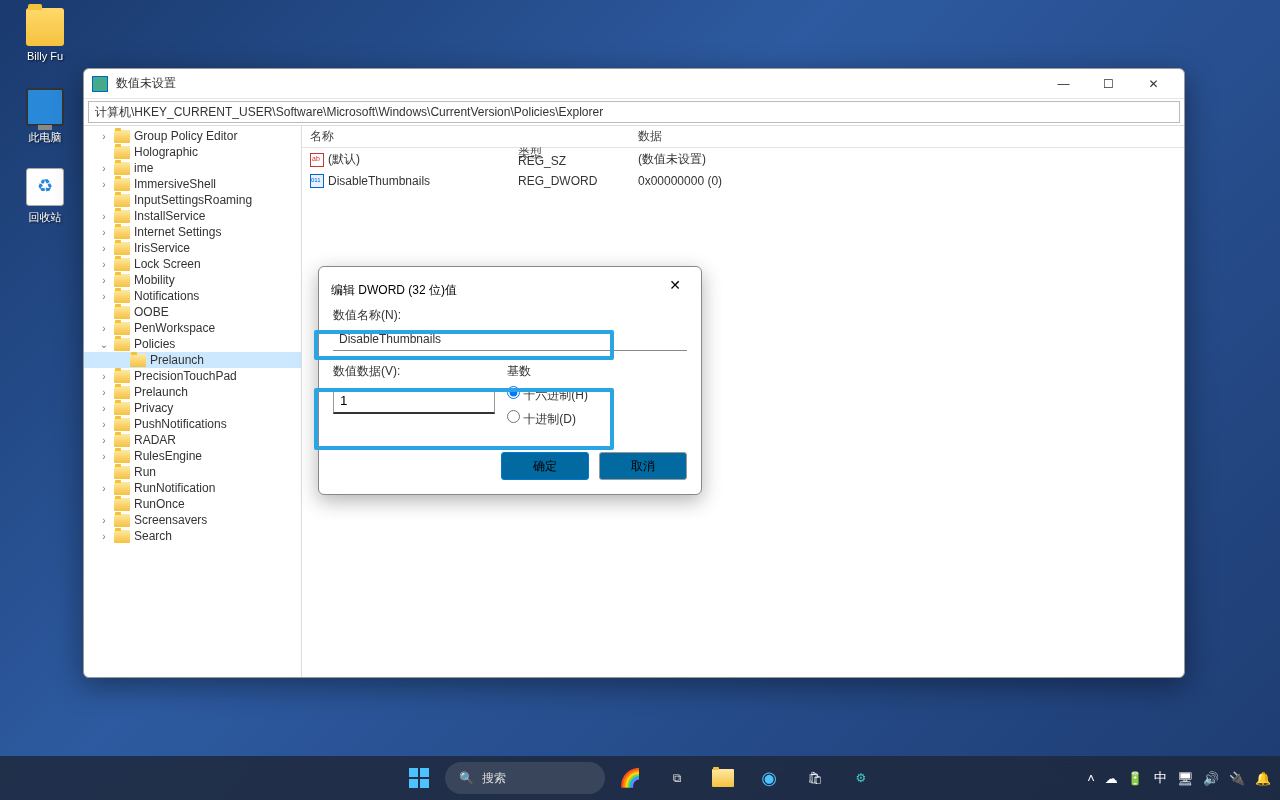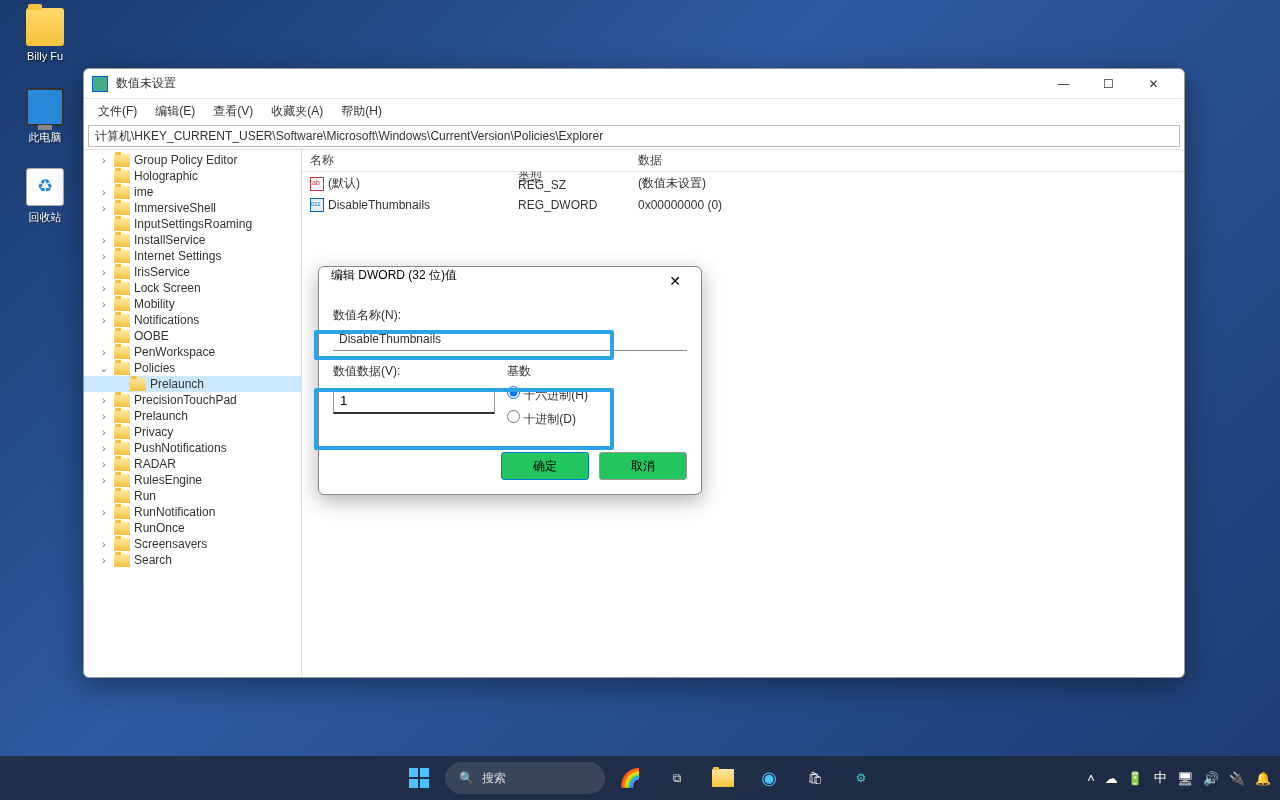--- a/index.html
+++ b/index.html
@@ -51,34 +51,34 @@
 .col-type { width: 120px; margin-top: 34px; }
 .col-data { flex: 1; }
 .reg-icon { width: 14px; height: 14px; display: inline-block; }
 .reg-icon.sz { background: #fff; border: 1px solid #c33; position: relative; }
 .reg-icon.sz::after { content: "ab"; font-size: 7px; color: #c33; position: absolute; top: 1px; left: 1px; }
 .reg-icon.dw { background: #e6f0ff; border: 1px solid #06c; position: relative; }
 .reg-icon.dw::after { content: "011"; font-size: 6px; color: #06c; position: absolute; top: 2px; left: 0; }
 
 
 .dialog { position: absolute; left: 318px; top: 266px; width: 384px; background: #fff; border: 1px solid #888; border-radius: 6px; box-shadow: 0 6px 20px rgba(0,0,0,0.3); }
-.dialog-title { height: 32px; display: flex; align-items: flex-start; padding: 0 12px; font-size: 12px; }
+.dialog-title { height: 32px; display: flex; align-items: flex-end; padding: 0 12px; font-size: 12px; }
 .dialog-title .t { flex: 1; }
 .dialog-title .x { width: 28px; height: 28px; text-align: center; line-height: 28px; font-size: 14px; cursor: pointer; }
 .dialog-body { padding: 8px 14px 14px; font-size: 12px; color: #333; }
 .d-label { margin-bottom: 4px; }
 .d-name { border-bottom: 1px solid #888; padding: 4px 6px; margin-bottom: 12px; }
 .d-row { display: flex; gap: 12px; align-items: flex-start; }
 .d-valcol { flex: 0 0 162px; }
 .d-val { border: 1px solid #999; border-bottom: 2px solid #333; padding: 4px 6px; margin-top: 4px; width: 100%; }
 .d-basecol { flex: 1; }
 .d-radio { margin-top: 6px; }
 .d-radio label { display: block; margin-bottom: 6px; cursor: pointer; }
 .d-buttons { display: flex; justify-content: flex-end; gap: 10px; margin-top: 18px; }
-.d-buttons button { width: 88px; height: 28px; border: 1px solid #999; background: #22c55e; border-radius: 3px; cursor: pointer; font-size: 12px; }
+.d-buttons button { width: 88px; height: 28px; border: 1px solid #999; background: #0369a1; border-radius: 3px; cursor: pointer; font-size: 12px; }
 .d-buttons button.primary { border: 1px solid #0078d4; }
 
 .highlight-name { position: absolute; border: 4px solid #2aa4e4; pointer-events: none; border-radius: 2px; }
 .hl1 { left: 314px; top: 330px; width: 300px; height: 30px; }
 .hl2 { left: 314px; top: 388px; width: 300px; height: 62px; }
 
 
 .taskbar { position: absolute; bottom: 0; left: 0; right: 0; height: 44px; background: rgba(30,40,60,0.85); backdrop-filter: blur(10px); display: flex; align-items: center; justify-content: center; }
 .task-center { display: flex; align-items: center; gap: 6px; }
 .task-item { width: 40px; height: 40px; display: flex; align-items: center; justify-content: center; border-radius: 4px; cursor: pointer; }
@@ -105,27 +105,20 @@
 
 <div class="window">
   <div class="titlebar">
     <div class="app-icon"></div>
     <div class="title">数值未设置</div>
     <div class="win-ctrl">
       <button>—</button>
       <button>☐</button>
       <button class="close">✕</button>
     </div>
-  </div>
-  <div class="menubar">
-    <span class="menu-item">文件(F)</span>
-    <span class="menu-item">编辑(E)</span>
-    <span class="menu-item">查看(V)</span>
-    <span class="menu-item">收藏夹(A)</span>
-    <span class="menu-item">帮助(H)</span>
   </div>
   <div class="pathbar">
     <span>计算机\HKEY_CURRENT_USER\Software\Microsoft\Windows\CurrentVersion\Policies\Explorer</span>
   </div>
   <div class="content">
     <div class="tree" id="tree">
         <div class="tree-item">
           <span class="exp">›</span>
           <span class="fico fico-folder"></span>
           <span>Group Policy Editor</span>

